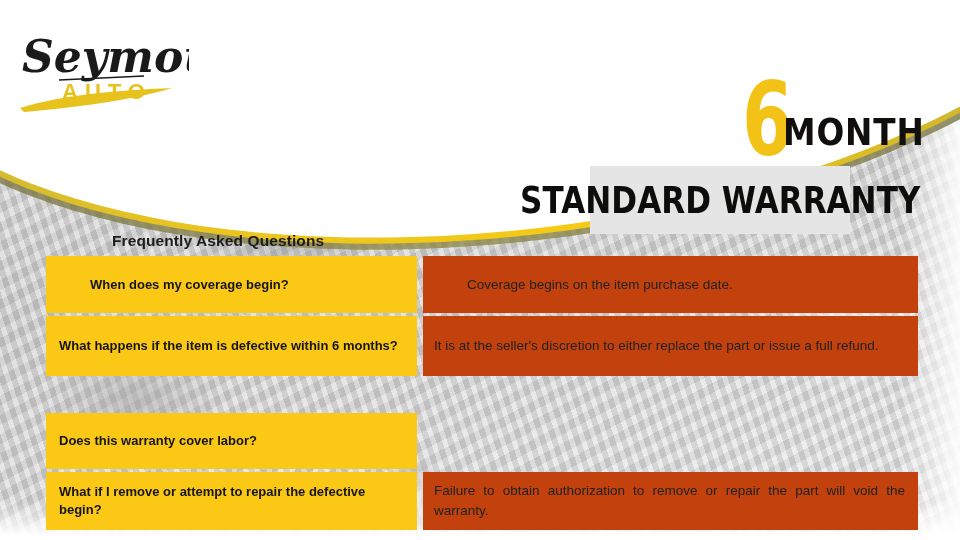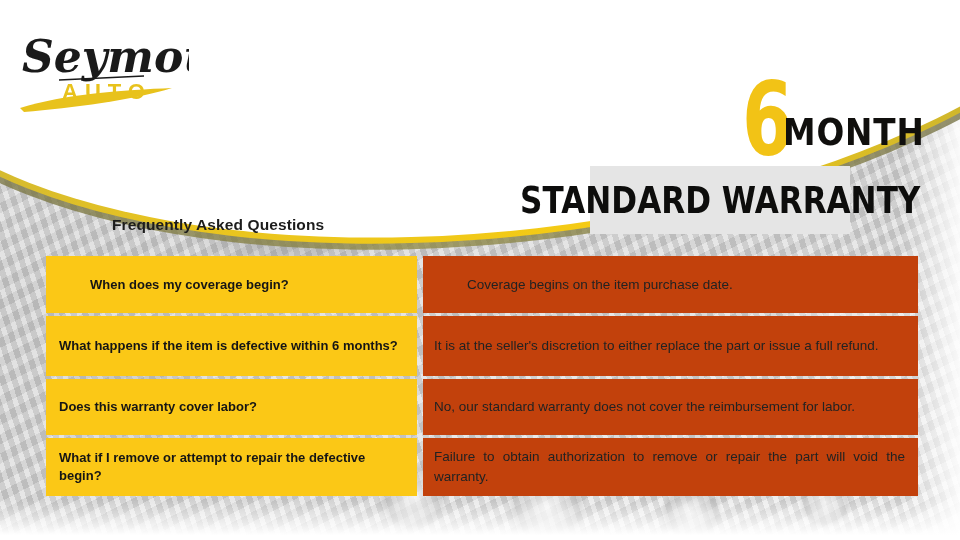--- a/index.html
+++ b/index.html
@@ -157,21 +157,21 @@
     color: #0d0d0c;
     letter-spacing: 0px;
     transform: scaleX(.84);
     white-space: nowrap;
   }
 
   
   .faq-heading {
     position: absolute;
     left: 112px;
-    top: 216px;
+    top: 232px;
     font-size: 15.5px;
     font-weight: 700;
     color: #1c1c1c;
     letter-spacing: .1px;
   }
 
   
   .faq-table {
     position: absolute;
     left: 46px;
@@ -203,21 +203,21 @@
     display: flex;
     align-items: center;
     font-size: 13.5px;
     color: #222222;
     line-height: 1.45;
     text-align: justify;
     text-justify: inter-word;
   }
   .faq-row.r1 .faq-q, .faq-row.r1 .faq-a { height: 57px; padding-left: 44px; }
   .faq-row.r2 .faq-q, .faq-row.r2 .faq-a { height: 60px; }
-  .faq-row.r3 .faq-q, .faq-row.r3 .faq-a { height: 56px; }
+  .faq-row.r3 .faq-q, .faq-row.r3 .faq-a { height: 56px; margin-top: 34px; }
   .faq-row.r4 .faq-q, .faq-row.r4 .faq-a { height: 58px; }
 </style>
 </head>
 <body>
 
 <div id="slide">
 
   <div class="bg-photo"></div>
   <div class="bg-fade-bottom"></div>
   <div class="bg-fade-right"></div>
@@ -250,21 +250,20 @@
     <div class="faq-row r1">
       <div class="faq-q">When does my coverage begin?</div>
       <div class="faq-a">Coverage begins on the item purchase date.</div>
     </div>
     <div class="faq-row r2">
       <div class="faq-q">What happens if the item is defective within 6 months?</div>
       <div class="faq-a">It is at the seller's discretion to either replace the part or issue a full refund.</div>
     </div>
     <div class="faq-row r3">
       <div class="faq-q">Does this warranty cover labor?</div>
-      <div class="faq-a">No, our standard warranty does not cover the reimbursement for labor.</div>
     </div>
     <div class="faq-row r4">
       <div class="faq-q">What if I remove or attempt to repair the defective begin?</div>
       <div class="faq-a">Failure to obtain authorization to remove or repair the part will void the warranty.</div>
     </div>
   </div>
 
 </div>
 
 </body></html>

